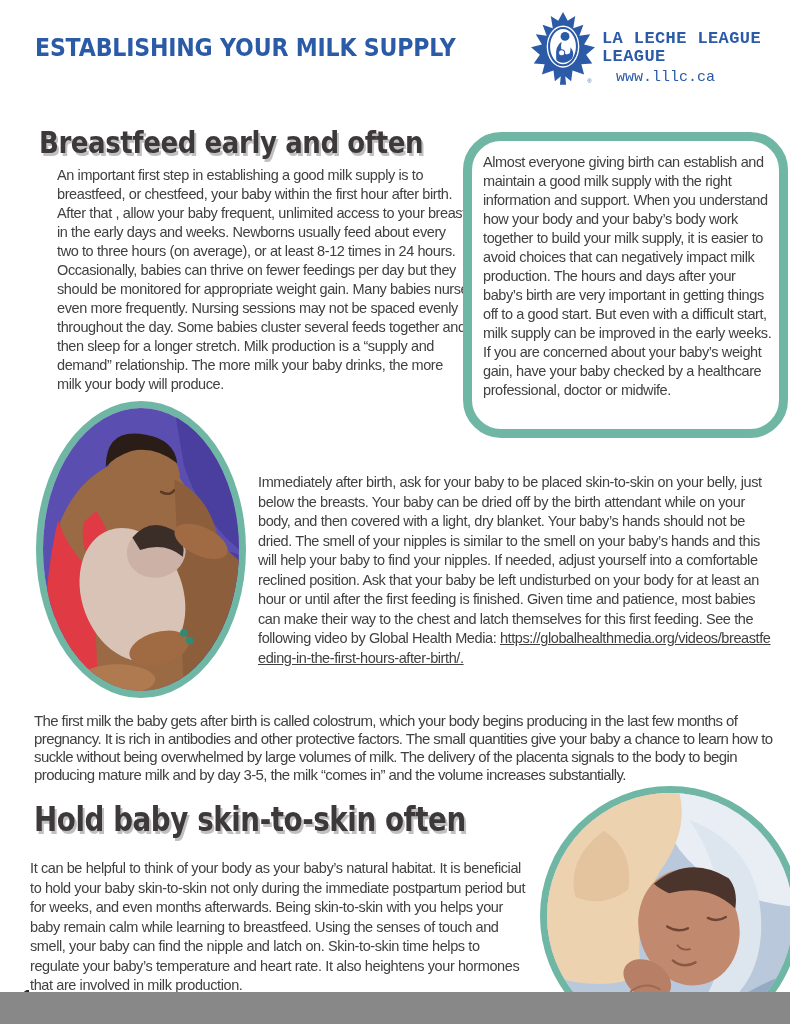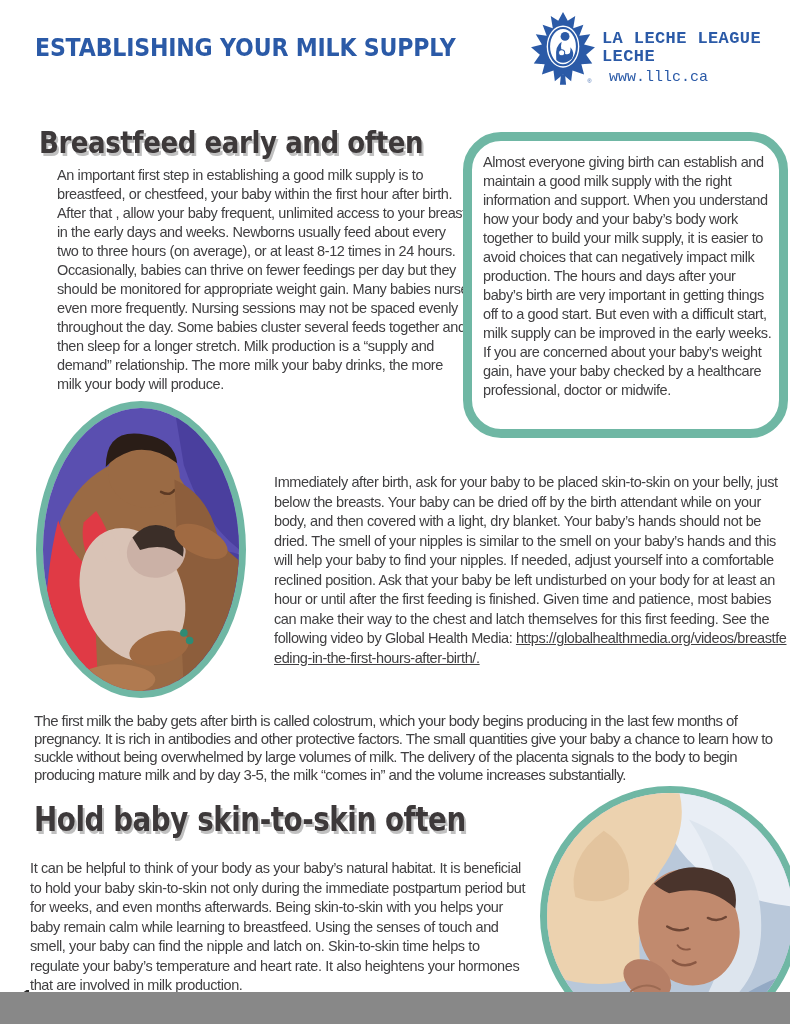--- a/index.html
+++ b/index.html
@@ -15,35 +15,35 @@
     position:absolute; left:35px; top:34px;
     font-family:"DejaVu Sans",sans-serif;
     font-size:24px; font-weight:700; color:#2b5aa7;
     letter-spacing:-0.2px; white-space:nowrap;
     transform:scaleX(0.92); transform-origin:left top;
   }
   .logo { position:absolute; left:529px; top:10px; display:flex; }
   .logo-leaf { width:68px; height:80px; }
   .logo-text { margin-left:5px; padding-top:20px; color:#2b5aa7;font-family:Liberation Mono, monospace; }
   .logo-line { font-size:17px; font-weight:700; letter-spacing:0.4px; line-height:18px; white-space:nowrap; }
-  .logo-site { font-size:15px; font-weight:400; margin-left:7px; margin-top:3px; }
+  .logo-site { font-size:15px; font-weight:400; margin-left:14px; margin-top:3px; }
   
   .section-heading {
     position:absolute; white-space:nowrap;
     font-family:"DejaVu Sans",sans-serif; font-weight:700;
     color:#3d393a; letter-spacing:-0.5px;
     text-shadow:2.5px 2.5px 0 rgba(140,140,140,0.55);
     transform:scaleX(0.84); transform-origin:left top;
   }
   .h1 { left:39px; top:124px; font-size:31px; }
   .h2 { left:34px; top:800px; font-size:33px; }
   
   .body-text { position:absolute; font-size:14.5px; line-height:19px; letter-spacing:-0.4px; color:#414042; text-align:left; }
   .p-intro   { left:36px;  top:166px; width:412px;margin-left:21px; }
-  .p-skin    { left:274px; top:473px; width:515px; line-height:19.5px; }
+  .p-skin    { left:258px; top:473px; width:515px; line-height:19.5px; }
   .p-colostrum { left:34px; top:712px; width:740px; font-size:15px; line-height:18px; letter-spacing:-0.6px; }
   .p-hold    { left:30px;  top:859px; width:498px; line-height:19.5px; }
   .doc-link { color:#414042; text-decoration:underline; cursor:pointer; word-break:break-all; }
   
   .callout-box {
     position:absolute; left:463px; top:132px; width:325px; height:306px;
     border:9px solid #6fb7a4; border-radius:38px;
     padding:12px 2px 10px 11px; background:#fff;
   }
   .callout-box p { font-size:14.5px; line-height:19px; letter-spacing:-0.4px; color:#414042; }
@@ -69,21 +69,21 @@
       <path fill="#2b5aa7" d="M47 92 L53 92 L54.5 107 L45.5 107 Z"></path>
       <ellipse cx="50" cy="51" rx="24" ry="31" fill="#ffffff"></ellipse>
       <ellipse cx="50" cy="51" rx="20.5" ry="27.5" fill="none" stroke="#2b5aa7" stroke-width="3"></ellipse>
       <circle cx="53" cy="36" r="6.5" fill="#2b5aa7"></circle>
       <path fill="#2b5aa7" d="M40 68 Q38 50 48 44 Q45 57 52 61 Q62 66 61 52 Q68 60 63 69 Q53 78 43 73 Q39 71 40 68 Z"></path>
       <circle cx="48" cy="60" r="4.5" fill="#ffffff" stroke="#2b5aa7" stroke-width="1.5"></circle>
       <text x="86" y="104" font-size="8" fill="#2b5aa7">®</text>
     </svg>
     <div class="logo-text">
       <div class="logo-line">LA LECHE LEAGUE</div>
-      <div class="logo-line">LECHE</div>
+      <div class="logo-line">LEAGUE</div>
       <div class="logo-site">www.lllc.ca</div>
     </div>
   </div>
 
   <div class="section-heading h1">Breastfeed early and often</div>
 
   <p class="body-text p-intro">An important first step in establishing a good milk supply is to breastfeed, or chestfeed, your baby within the first hour after birth. After that , allow your baby frequent, unlimited access to your breast in the early days and weeks. Newborns usually feed about every two to three hours (on average), or at least 8-12 times in 24 hours. Occasionally, babies can thrive on fewer feedings per day but they should be monitored for appropriate weight gain. Many babies nurse even more frequently. Nursing sessions may not be spaced evenly throughout the day. Some babies cluster several feeds together and then sleep for a longer stretch. Milk production is a “supply and demand” relationship. The more milk your baby drinks, the more milk your body will produce.</p>
 
   <div class="callout-box">
     <p>Almost everyone giving birth can establish and maintain a good milk supply with the right information and support. When you understand how your body and your baby’s body work together to build your milk supply, it is easier to avoid choices that can negatively impact milk production. The hours and days after your baby’s birth are very important in getting things off to a good start. But even with a difficult start, milk supply can be improved in the early weeks. If you are concerned about your baby’s weight gain, have your baby checked by a healthcare professional, doctor or midwife.</p>

